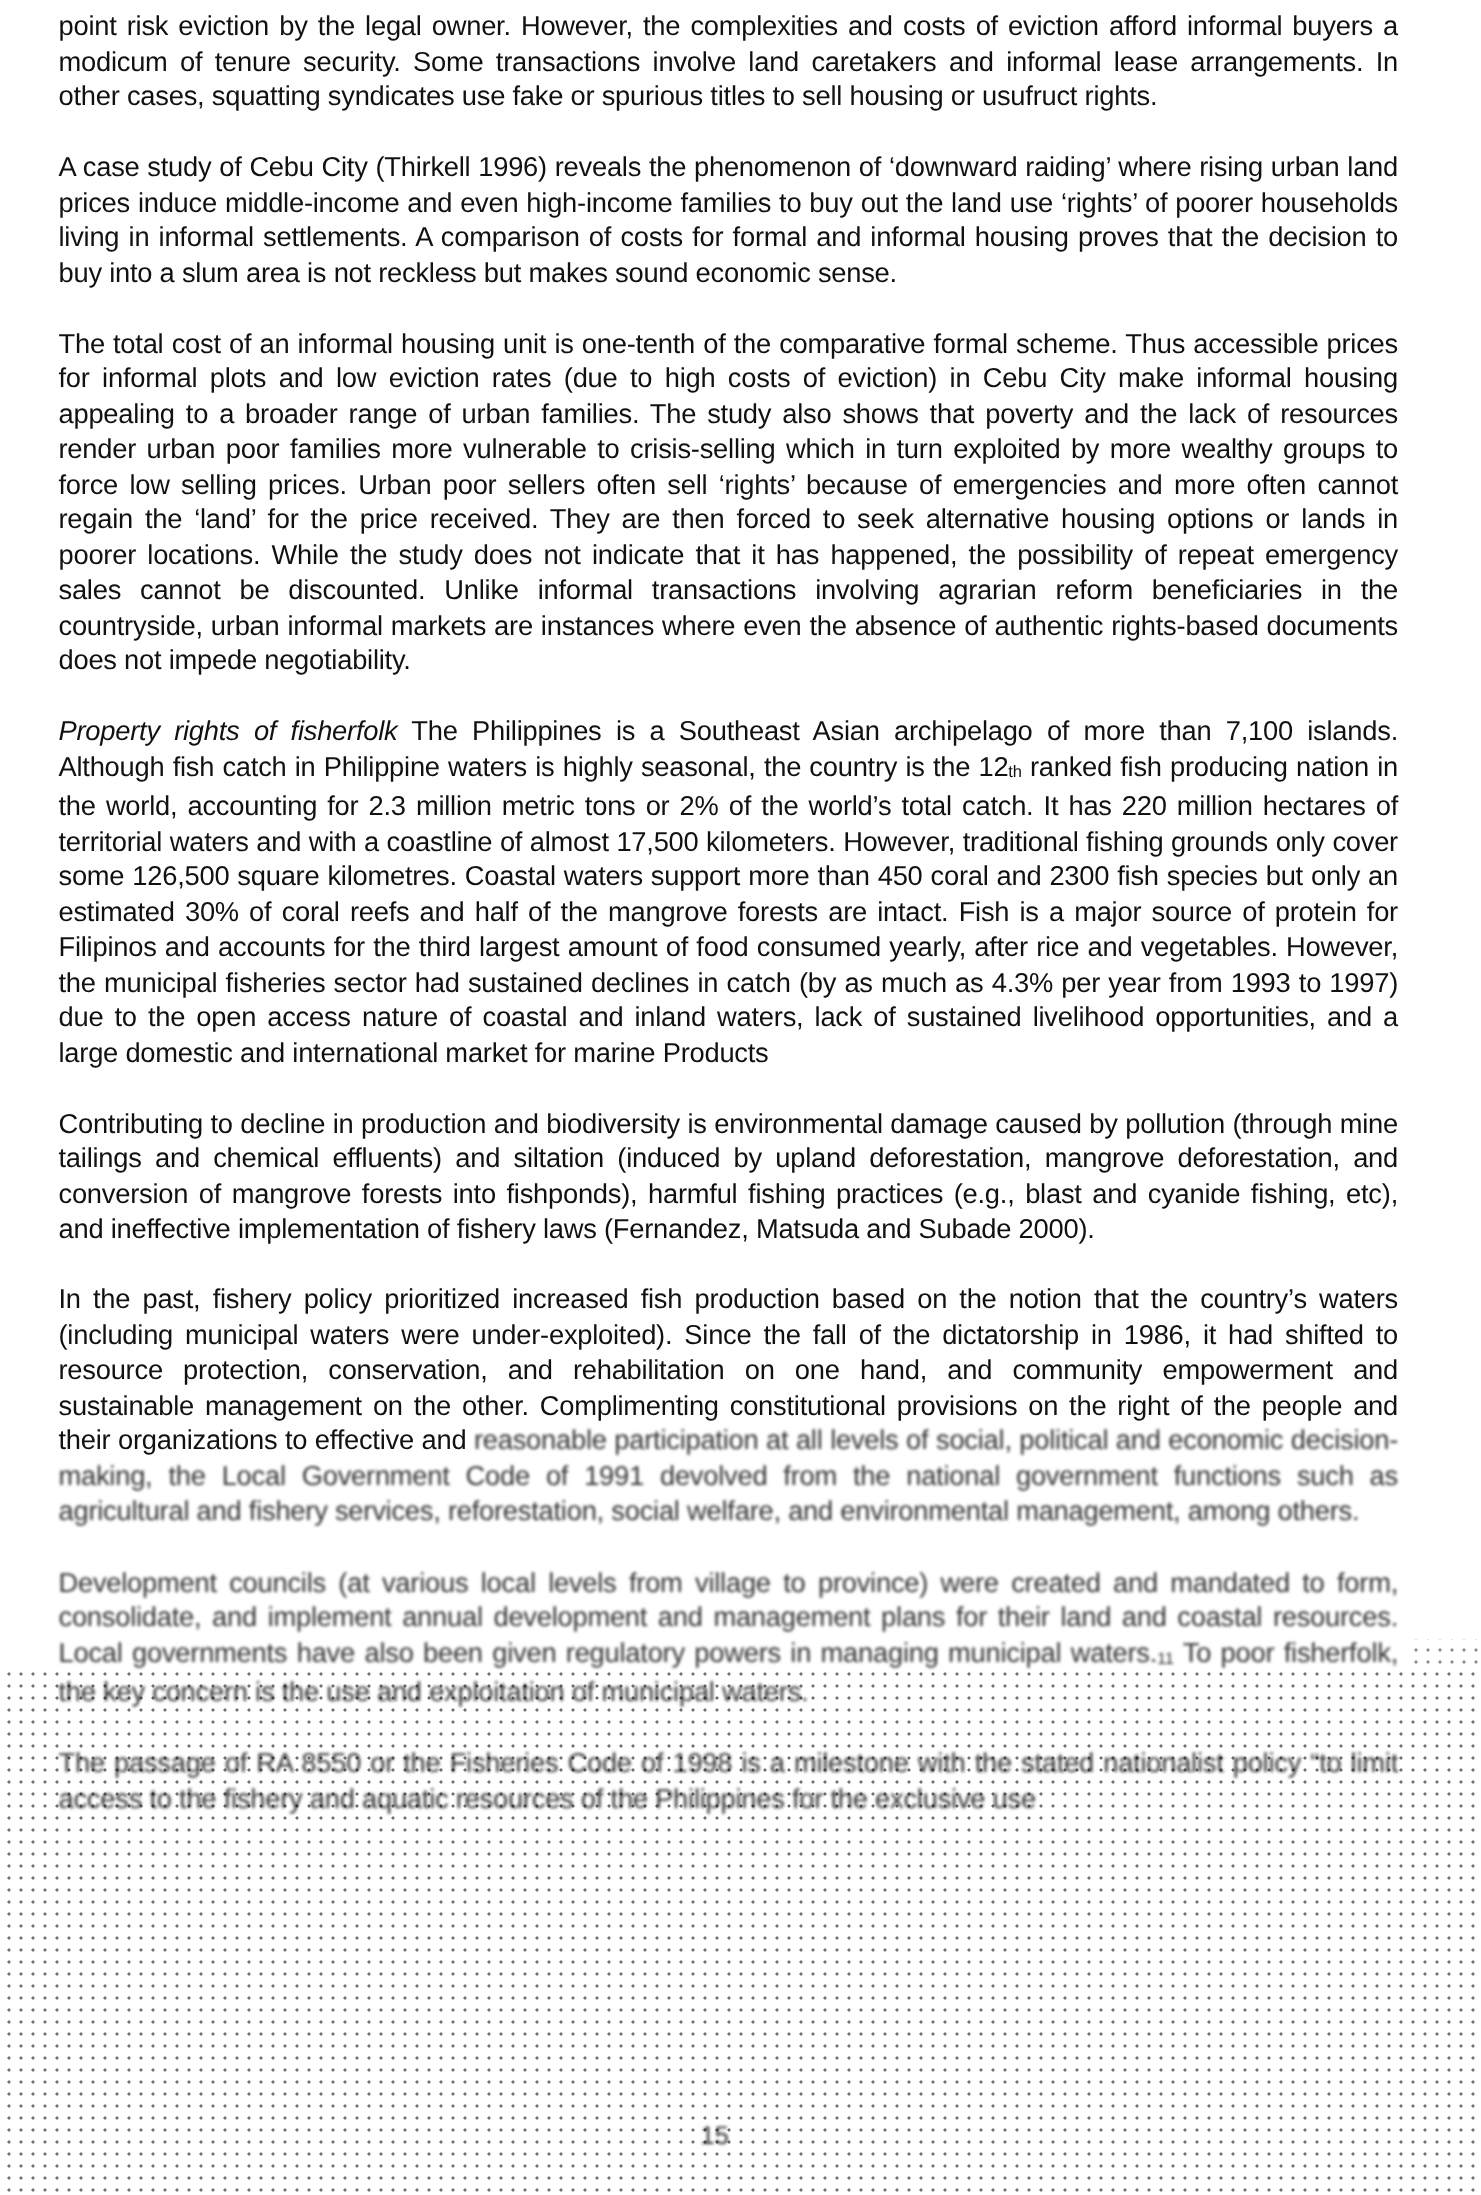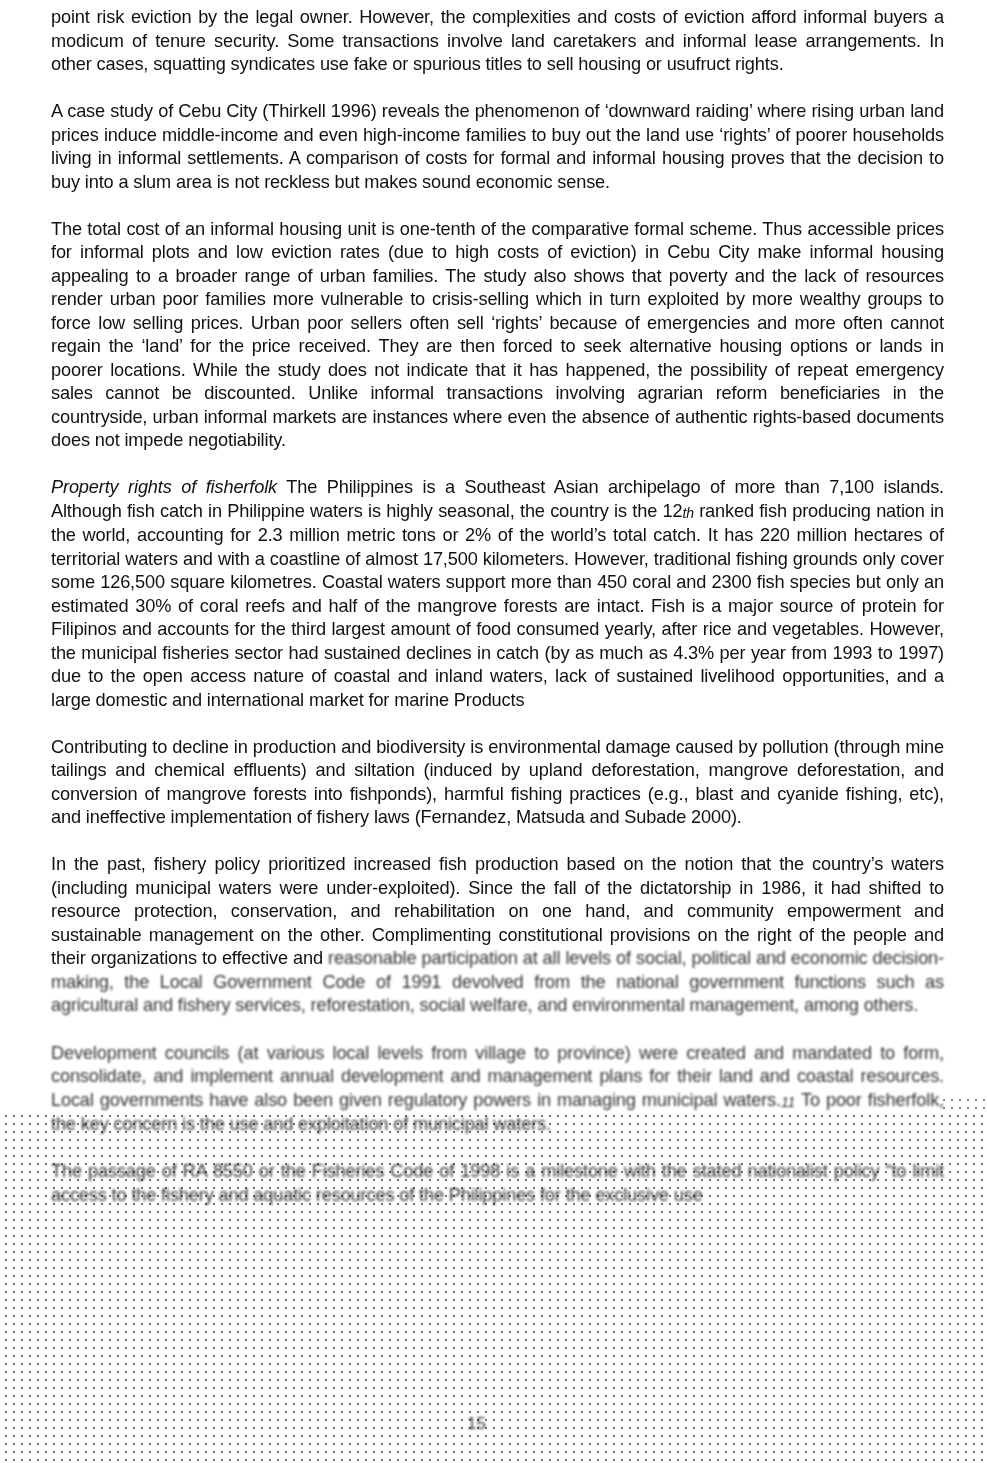--- a/index.html
+++ b/index.html
@@ -6,41 +6,40 @@
     body {
       width: 987px;
       height: 1463px;
       position: relative;
       overflow: hidden;
       font-family: "Liberation Sans", sans-serif;
       color: #111111;
     }
     .page {
       position: absolute;
-      left: 51px;
+      left: 39px;
       top: 6px;
       width: 893px;
     }
     .para {
       margin: 0 0 23.6px 0;
       font-size: 18.2px;
       line-height: 23.5px;
       text-align: justify;
       letter-spacing: -0.15px;
     }
     .para .lead {
       font-weight: normal;
       font-style: italic;
     }
     .para sup.ord {
-      font-size: 14px;
+      font-size: 11px;
       vertical-align: baseline;
       position: relative;
       top: 1px;
-      font-style: italic;
     }
     .blurred {
       filter: blur(1.1px);
       color: #333333;
     }
     .page-number {
       position: absolute;
       left: 0;
       width: 953px;
       top: 1414px;

